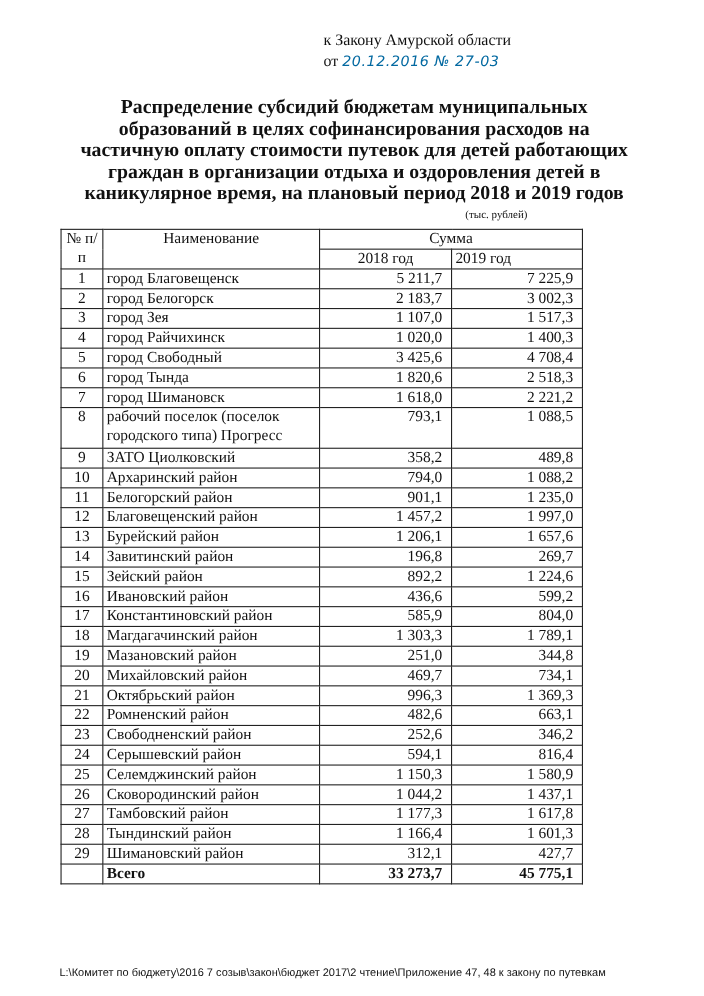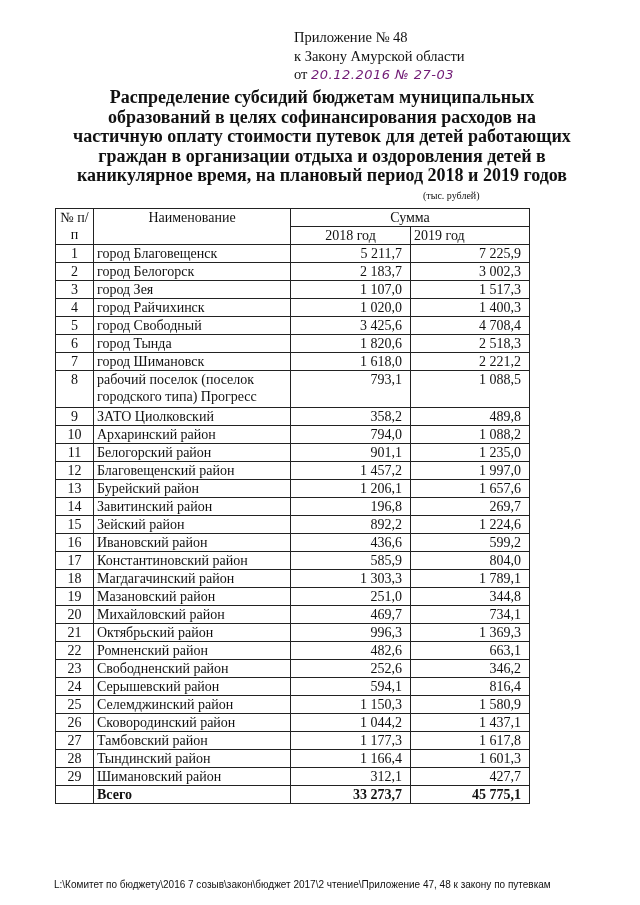--- a/index.html
+++ b/index.html
@@ -6,21 +6,21 @@
   body {
     width: 640px; height: 905px; position: relative; overflow: hidden;
     font-family: "Liberation Serif", "DejaVu Serif", serif; color: #111;
   }
   .appendix {
     position: absolute; left: 294px; top: 28px;
     font-size: 14.5px; line-height: 18.5px;
   }
   .appendix .hand {
     font-family: "DejaVu Sans", sans-serif; font-style: italic;
-    font-size: 13px; letter-spacing: 0.5px; color: #701a75;
+    font-size: 13px; letter-spacing: 0.5px; color: #0369a1;
   }
   .title {
     position: absolute; left: 62px; top: 88px; width: 520px;
     text-align: center; font-weight: bold; font-size: 18px; line-height: 19.5px;
   }
   .units {
     position: absolute; left: 423px; top: 190px; font-size: 10px;
   }
   table {
     position: absolute; left: 55px; top: 208px;
@@ -40,21 +40,20 @@
   td.two { line-height: 17px; height: 36px; }
   .footer {
     position: absolute; left: 54px; top: 879px;
     font-family: "Liberation Sans", sans-serif; font-size: 10px; color: #111;
   }
 </style>
 </head>
 <body>
 
 <div class="appendix">
-  <div>Приложение № 48</div>
   <div>к Закону Амурской области</div>
   <div>
     <span>от</span>
     <span class="hand">20.12.2016  № 27-03</span>
   </div>
 </div>
 
 <div class="title">Распределение субсидий бюджетам муниципальных образований в целях софинансирования расходов на частичную оплату стоимости путевок для детей работающих граждан в организации отдыха и оздоровления детей в каникулярное время, на плановый период 2018 и 2019 годов</div>
 
 <div class="units">(тыс. рублей)</div>

